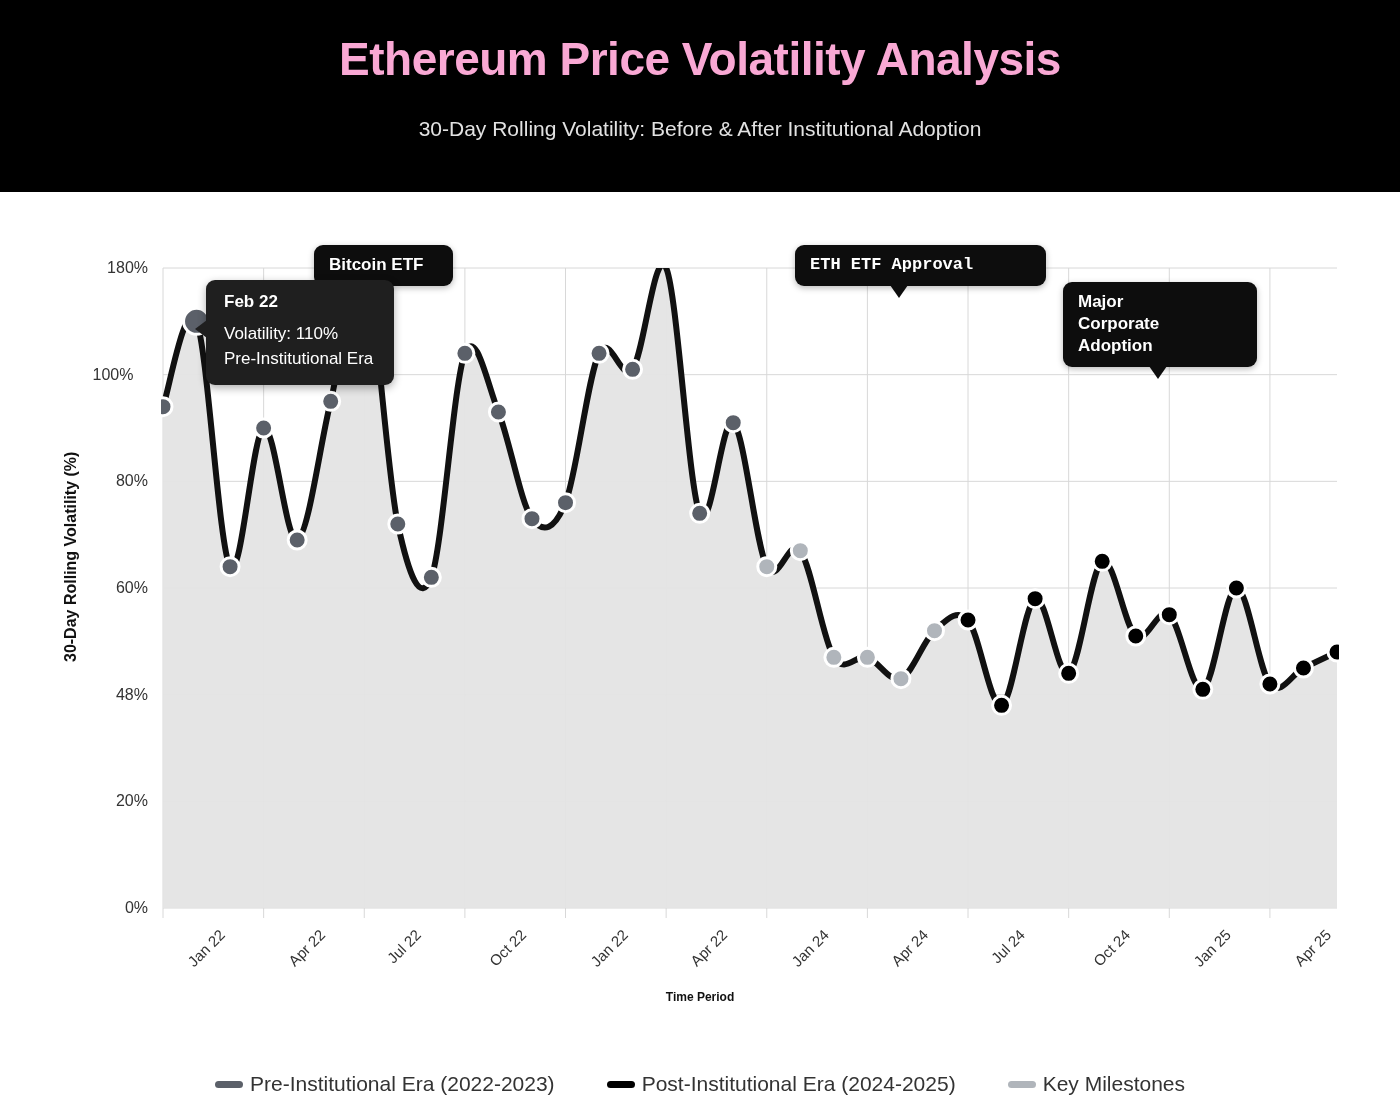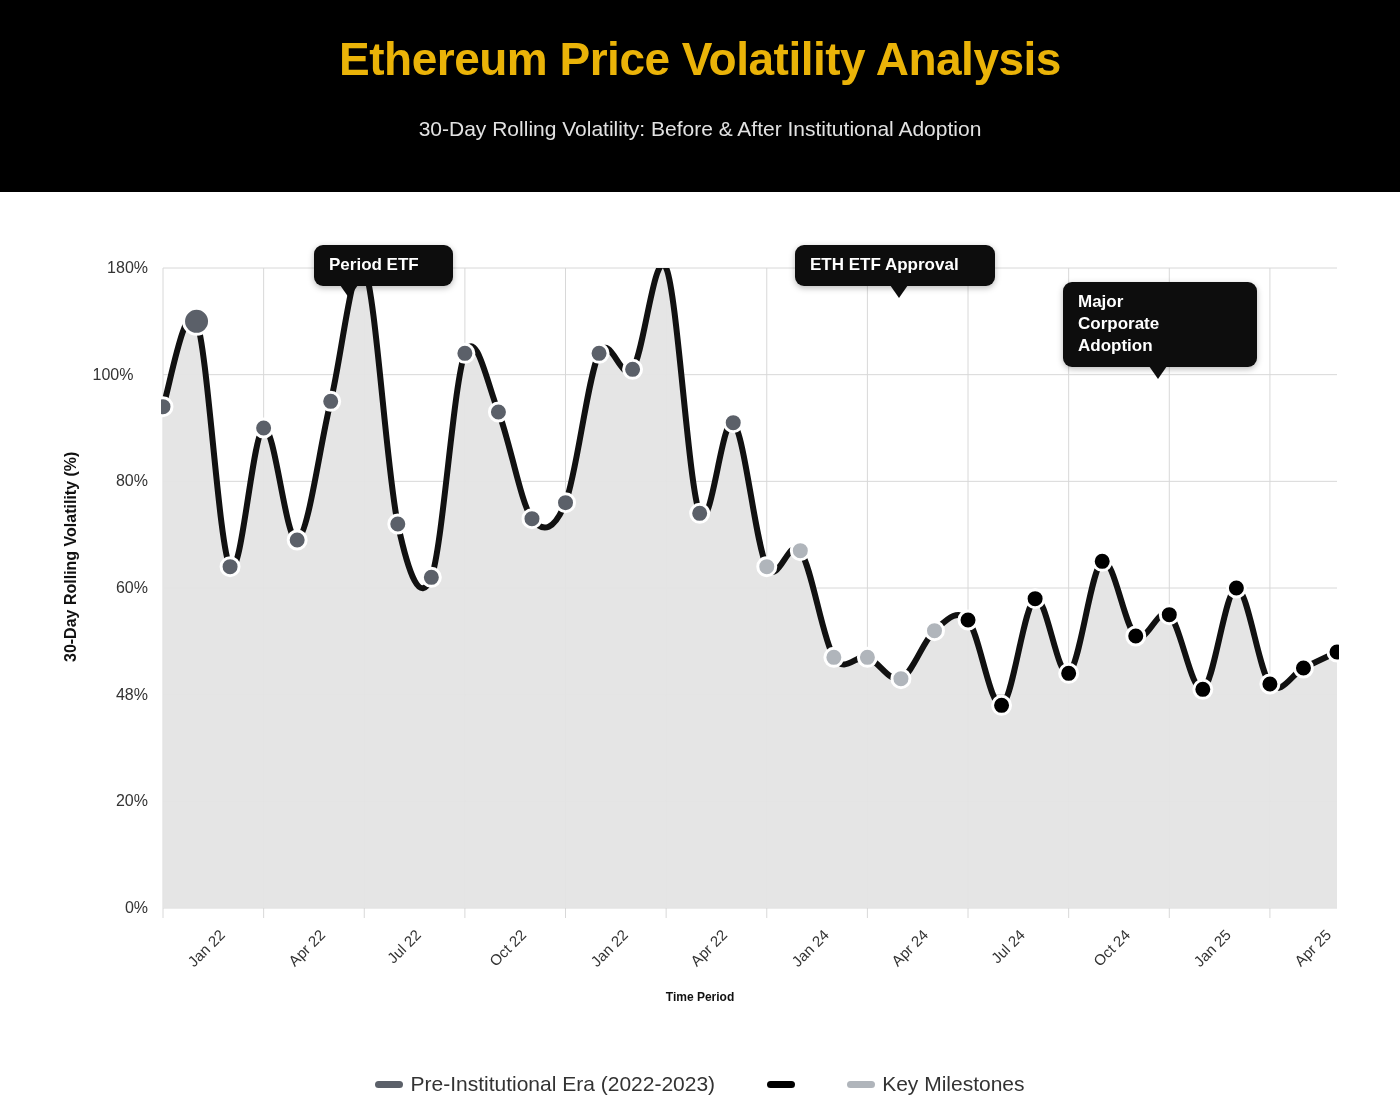--- a/index.html
+++ b/index.html
@@ -13,21 +13,21 @@
   #root { position: relative; width: 1400px; height: 1120px; background:#fff; }
 
   
   .header {
     position: absolute; left:0; top:0; width:1400px; height:192px;
     background:#000; color:#fff;
     display:flex; flex-direction:column; align-items:center; justify-content:center;
   }
   .header-title {
     font-size: 46px; font-weight: 800; letter-spacing:-0.5px;
-    color:#eab308; line-height:1.05; margin:0 0 18px 0; text-align:center;
+    color:#f9a8d4; line-height:1.05; margin:0 0 18px 0; text-align:center;
   }
   .header-subtitle {
     font-size: 21px; font-weight: 400; color:#e2e2e2; text-align:center; margin:16px;
   }
 
   
   .chart-area { position:absolute; left:0; top:192px; width:1400px; height:928px; background:#fff; }
   .plot-svg { position:absolute; left:0; top:0; }
 
   
@@ -182,36 +182,43 @@
           <circle cx="1169.2857142857142" cy="422.6666666666667" r="9" fill="#000000" stroke="#ffffff" stroke-width="3"></circle>
           <circle cx="1202.8285714285714" cy="497.3333333333333" r="9" fill="#000000" stroke="#ffffff" stroke-width="3"></circle>
           <circle cx="1236.3714285714286" cy="396" r="9" fill="#000000" stroke="#ffffff" stroke-width="3"></circle>
           <circle cx="1269.9142857142856" cy="492" r="9" fill="#000000" stroke="#ffffff" stroke-width="3"></circle>
           <circle cx="1303.4571428571428" cy="476" r="9" fill="#000000" stroke="#ffffff" stroke-width="3"></circle>
           <circle cx="1337" cy="460" r="9" fill="#000000" stroke="#ffffff" stroke-width="3"></circle>
         </g>
       </svg>
 
   <div id="annotation-layer">
-        <div class="callout" style="left: 314px; top: 53px; width: 139px; min-height: 41px;"><span>Period ETF</span><span class="tail" style="left: 26px;"></span></div>
-        <div class="callout" style="left: 795px; top: 53px; width: 200px; min-height: 41px;"><span>ETH ETF Approval</span><span class="tail" style="left: 95px;"></span></div>
+        <div class="callout" style="left: 314px; top: 53px; width: 139px; min-height: 41px;"><span>Bitcoin ETF</span><span class="tail" style="left: 26px;"></span></div>
+        <div class="callout" style="left: 795px; top: 53px; width: 251px; min-height: 41px; font-family: Liberation Mono, monospace;"><span>ETH ETF Approval</span><span class="tail" style="left: 95px;"></span></div>
         <div class="callout" style="left: 1063px; top: 57px; width: 194px; min-height: 85px; margin-top: 33px;"><span>Major
 Corporate
 Adoption</span><span class="tail" style="left: 86px;"></span></div>
       </div>
 
+  <div class="tooltip-box" id="tooltip" style="left: 206px; top: 88px; width: 188px;">
+    <div class="tooltip-tail"></div>
+    <div class="tooltip-title">Feb 22</div>
+    <div class="tooltip-line">Volatility: 110%</div>
+    <div class="tooltip-line">Pre-Institutional Era</div>
+  </div>
 </div>
 
 <div class="legend" id="legend">
       <div class="legend-item">
         <span class="legend-swatch" style="background: rgb(91, 96, 105);"></span>
         <span class="legend-label">Pre-Institutional Era (2022-2023)</span>
       </div>
       <div class="legend-item">
         <span class="legend-swatch" style="background: rgb(0, 0, 0);"></span>
+        <span class="legend-label">Post-Institutional Era (2024-2025)</span>
       </div>
       <div class="legend-item">
         <span class="legend-swatch" style="background: rgb(176, 181, 187);"></span>
         <span class="legend-label">Key Milestones</span>
       </div>
     </div>
 
 </div>
 
 </body></html>

